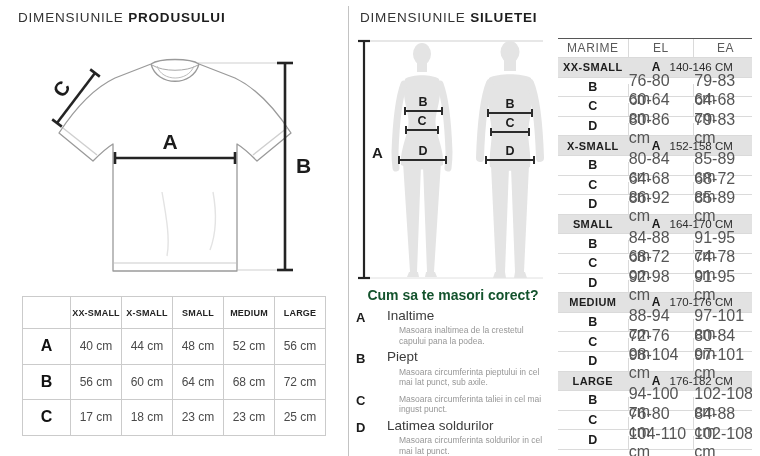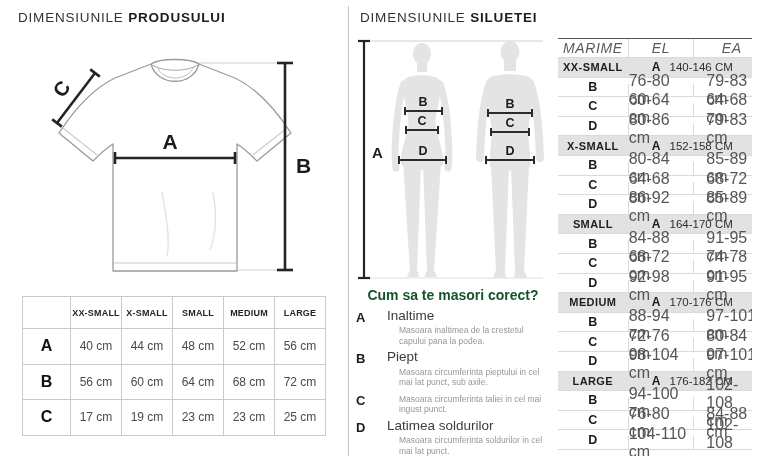--- a/index.html
+++ b/index.html
@@ -24,23 +24,23 @@
   .guide-heading { text-align:center; font-weight:700; font-size:14px; color:#14532d; margin-bottom:6px; }
   .g-item { display:flex; margin-bottom:4px; }
   .g-letter { width:19px; flex:none; font-weight:700; font-size:13px; color:#1c1c1c; padding-top:1px; }
   .g-term { font-size:13.5px; color:#3c3c3c; line-height:1.05;margin-left:12px; }
   .g-desc { font-size:8.5px; color:#979797; line-height:1.25; margin-top:2px;margin-left:24px; }
 
   
   .rt { position:absolute; left:558px; top:38px; width:199px; border-top:1px solid #565656; }
   .rt-row { display:flex; align-items:stretch; height:19.6px; border-bottom:1px solid #dadada; }
   .rt-cell { display:flex; align-items:center; justify-content:center; }
-  .rt .c1 { width:35%; } .rt .c2 { width:33%; } .rt .c3 { width:32%;padding-left:12px; }
+  .rt .c1 { width:35%; } .rt .c2 { width:33%; } .rt .c3 { width:32%; }
   .rt-row.head { height:19px; }
-  .rt-row.head .rt-cell { font-size:14px; color:#5a5a5a; letter-spacing:.6px;font-style:italic; }
+  .rt-row.head .rt-cell { font-size:12px; color:#5a5a5a; letter-spacing:.6px; }
   .rt-row.head .rt-cell + .rt-cell, .rt-row.vals .rt-cell + .rt-cell { border-left:1px solid #dadada; }
   .rt-row.band { background:#e2e2e2; }
   .rt-row.band .size { width:35%; font-weight:700; font-size:11px; letter-spacing:.4px; color:#1e1e1e; }
   .rt-row.band .aval { width:65%; font-size:11.5px; color:#2e2e2e; }
   .rt-row.band .aval b { font-size:12px; margin-right:9px; color:#1b1b1b; }
   .rt-row.vals .lbl { font-weight:700; font-size:12.5px; color:#1b1b1b; }
   .rt-row.vals .v { font-size:16px; color:#555;margin-top:6px; }
 
   svg text { font-family:"Liberation Sans", sans-serif; }
   .tshirt-svg { position:absolute; left:20px; top:42px; }
@@ -125,21 +125,21 @@
           <th>B</th>
           <td>56 cm</td>
           <td>60 cm</td>
           <td>64 cm</td>
           <td>68 cm</td>
           <td>72 cm</td>
         </tr>
         <tr>
           <th>C</th>
           <td>17 cm</td>
-          <td>19 cm</td>
+          <td>18 cm</td>
           <td>23 cm</td>
           <td>23 cm</td>
           <td>25 cm</td>
         </tr>
       </tbody>
   </table>
 
   <div class="divider"></div>
 
   <div class="panel-title" style="left:360px; top:10px;">

